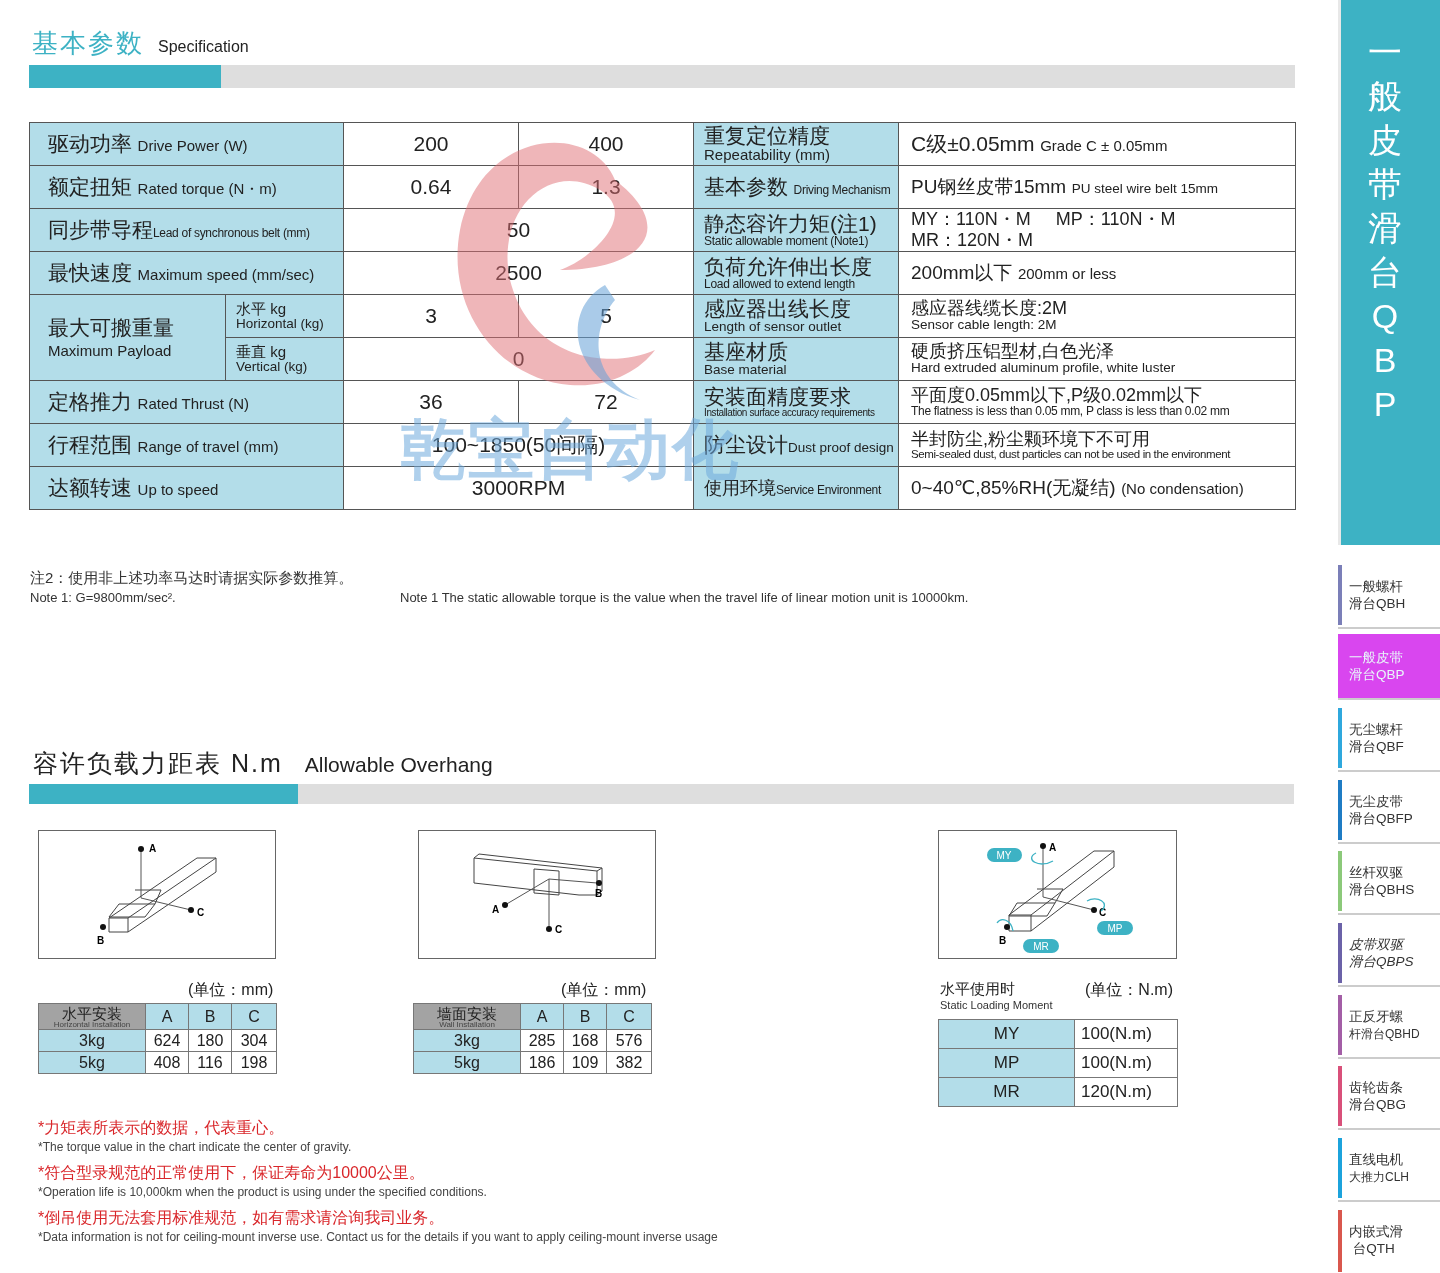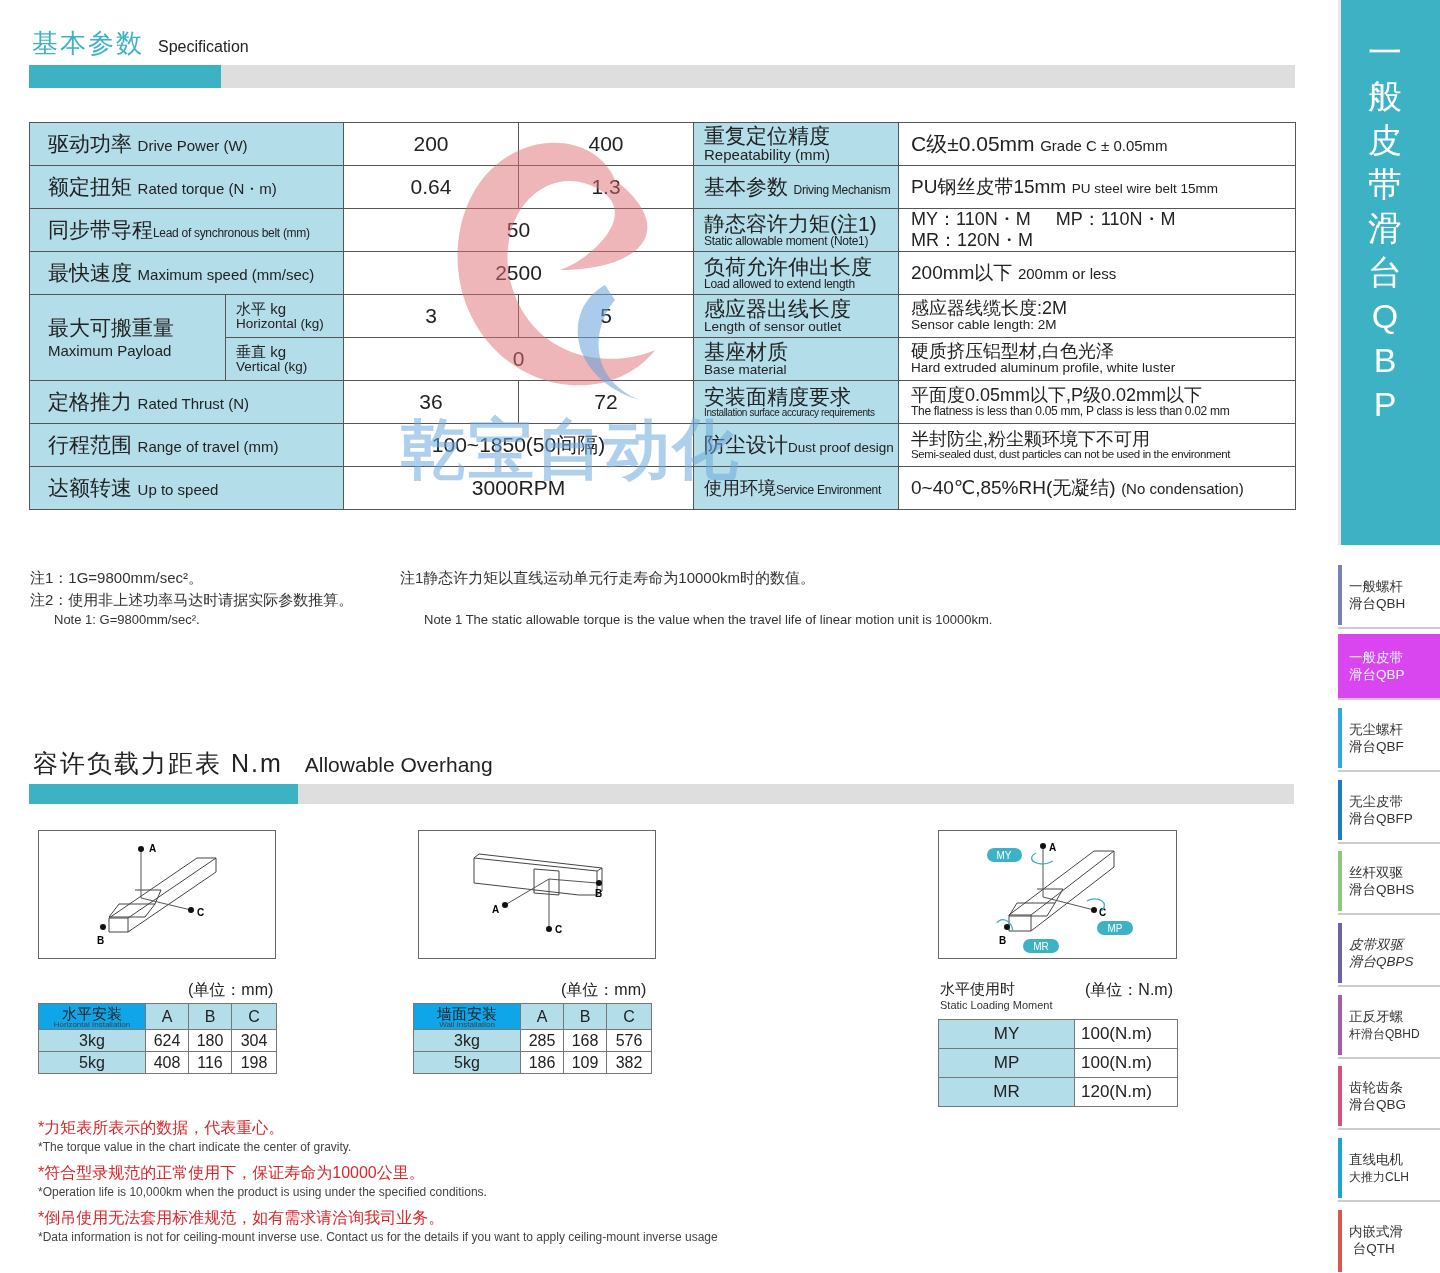--- a/index.html
+++ b/index.html
@@ -19,29 +19,29 @@
   table.spec td.val { background: #fff; text-align: center; font-size: 21px; }
   table.spec td.rval { background: #fff; padding-left: 12px; white-space: nowrap; overflow: hidden; }
   .cn { font-size: 21px; }
   .en { font-size: 15px; }
   .en-sm { font-size: 13.5px; }
   .en-xs { font-size: 12px; letter-spacing: -0.3px; }
   .line2 { display: block; line-height: 1.05; }
 
   .notes { position: absolute; left: 30px; top: 567px; font-size: 15px; color: #333; }
   .notes .row { display: flex; height: 22px; align-items: center; }
-  .notes .row.en { font-size: 13px; height: 16px; margin-left: 24px; }
+  .notes .row.en { font-size: 13px; height: 16px; }
   .notes .c1 { width: 370px; }
 
   .diagram-box { position: absolute; border: 1.5px solid #666; background: #fff; }
   .unit { position: absolute; font-size: 16px; }
   table.ovh { position: absolute; border-collapse: collapse; table-layout: fixed; }
   table.ovh td { border: 1px solid #777; text-align: center; font-size: 16px; height: 22px; }
   table.ovh td.hdr { background: #b3dde9; }
-  table.ovh td.head-cn { background: #0ea5e9; font-size: 15px; line-height: 1; padding-top: 2px; }
+  table.ovh td.head-cn { background: #a3a3a3; font-size: 15px; line-height: 1; padding-top: 2px; }
   table.ovh td.head-cn small { display: block; font-size: 8px; color: #444; }
 
   table.mom { position: absolute; border-collapse: collapse; table-layout: fixed; left: 938px; top: 1019px; width: 239px; }
   table.mom td { border: 1px solid #777; height: 29px; font-size: 17px; }
   table.mom td.k { background: #b3dde9; text-align: center; }
   table.mom td.v { padding-left: 6px; }
 
   .footnotes { position: absolute; left: 38px; top: 1118px; }
   .fn-cn { color: #d9262a; font-size: 16px; height: 22px; }
   .fn-en { color: #444; font-size: 12px; height: 23px; }
@@ -179,24 +179,20 @@
   <tr>
     <td class="lab" colspan="2"><span class="cn">达额转速</span> <span class="en">Up to speed</span></td>
     <td class="val" colspan="2">3000RPM</td>
     <td class="lab2"><span style="font-size:18px">使用环境</span><span class="en-xs">Service Environment</span></td>
     <td class="rval"><span style="font-size:19px">0~40℃,85%RH(无凝结)</span> <span class="en">(No condensation)</span></td>
   </tr>
 </tbody>
   </table>
 
 <div class="notes">
-  <div class="row">
-      <span class="c1">注1：1G=9800mm/sec²。</span>
-      <span>注1静态许力矩以直线运动单元行走寿命为10000km时的数值。</span>
-    </div>
   <div class="row">
       <span>注2：使用非上述功率马达时请据实际参数推算。</span>
     </div>
   <div class="row en">
       <span class="c1">Note 1: G=9800mm/sec².</span>
       <span>Note 1 The static allowable torque is the value when the travel life of linear motion unit is 10000km.</span>
     </div>
 </div>
 
 <div class="abs" style="left:33px;top:747px;display:flex;align-items:baseline;">

